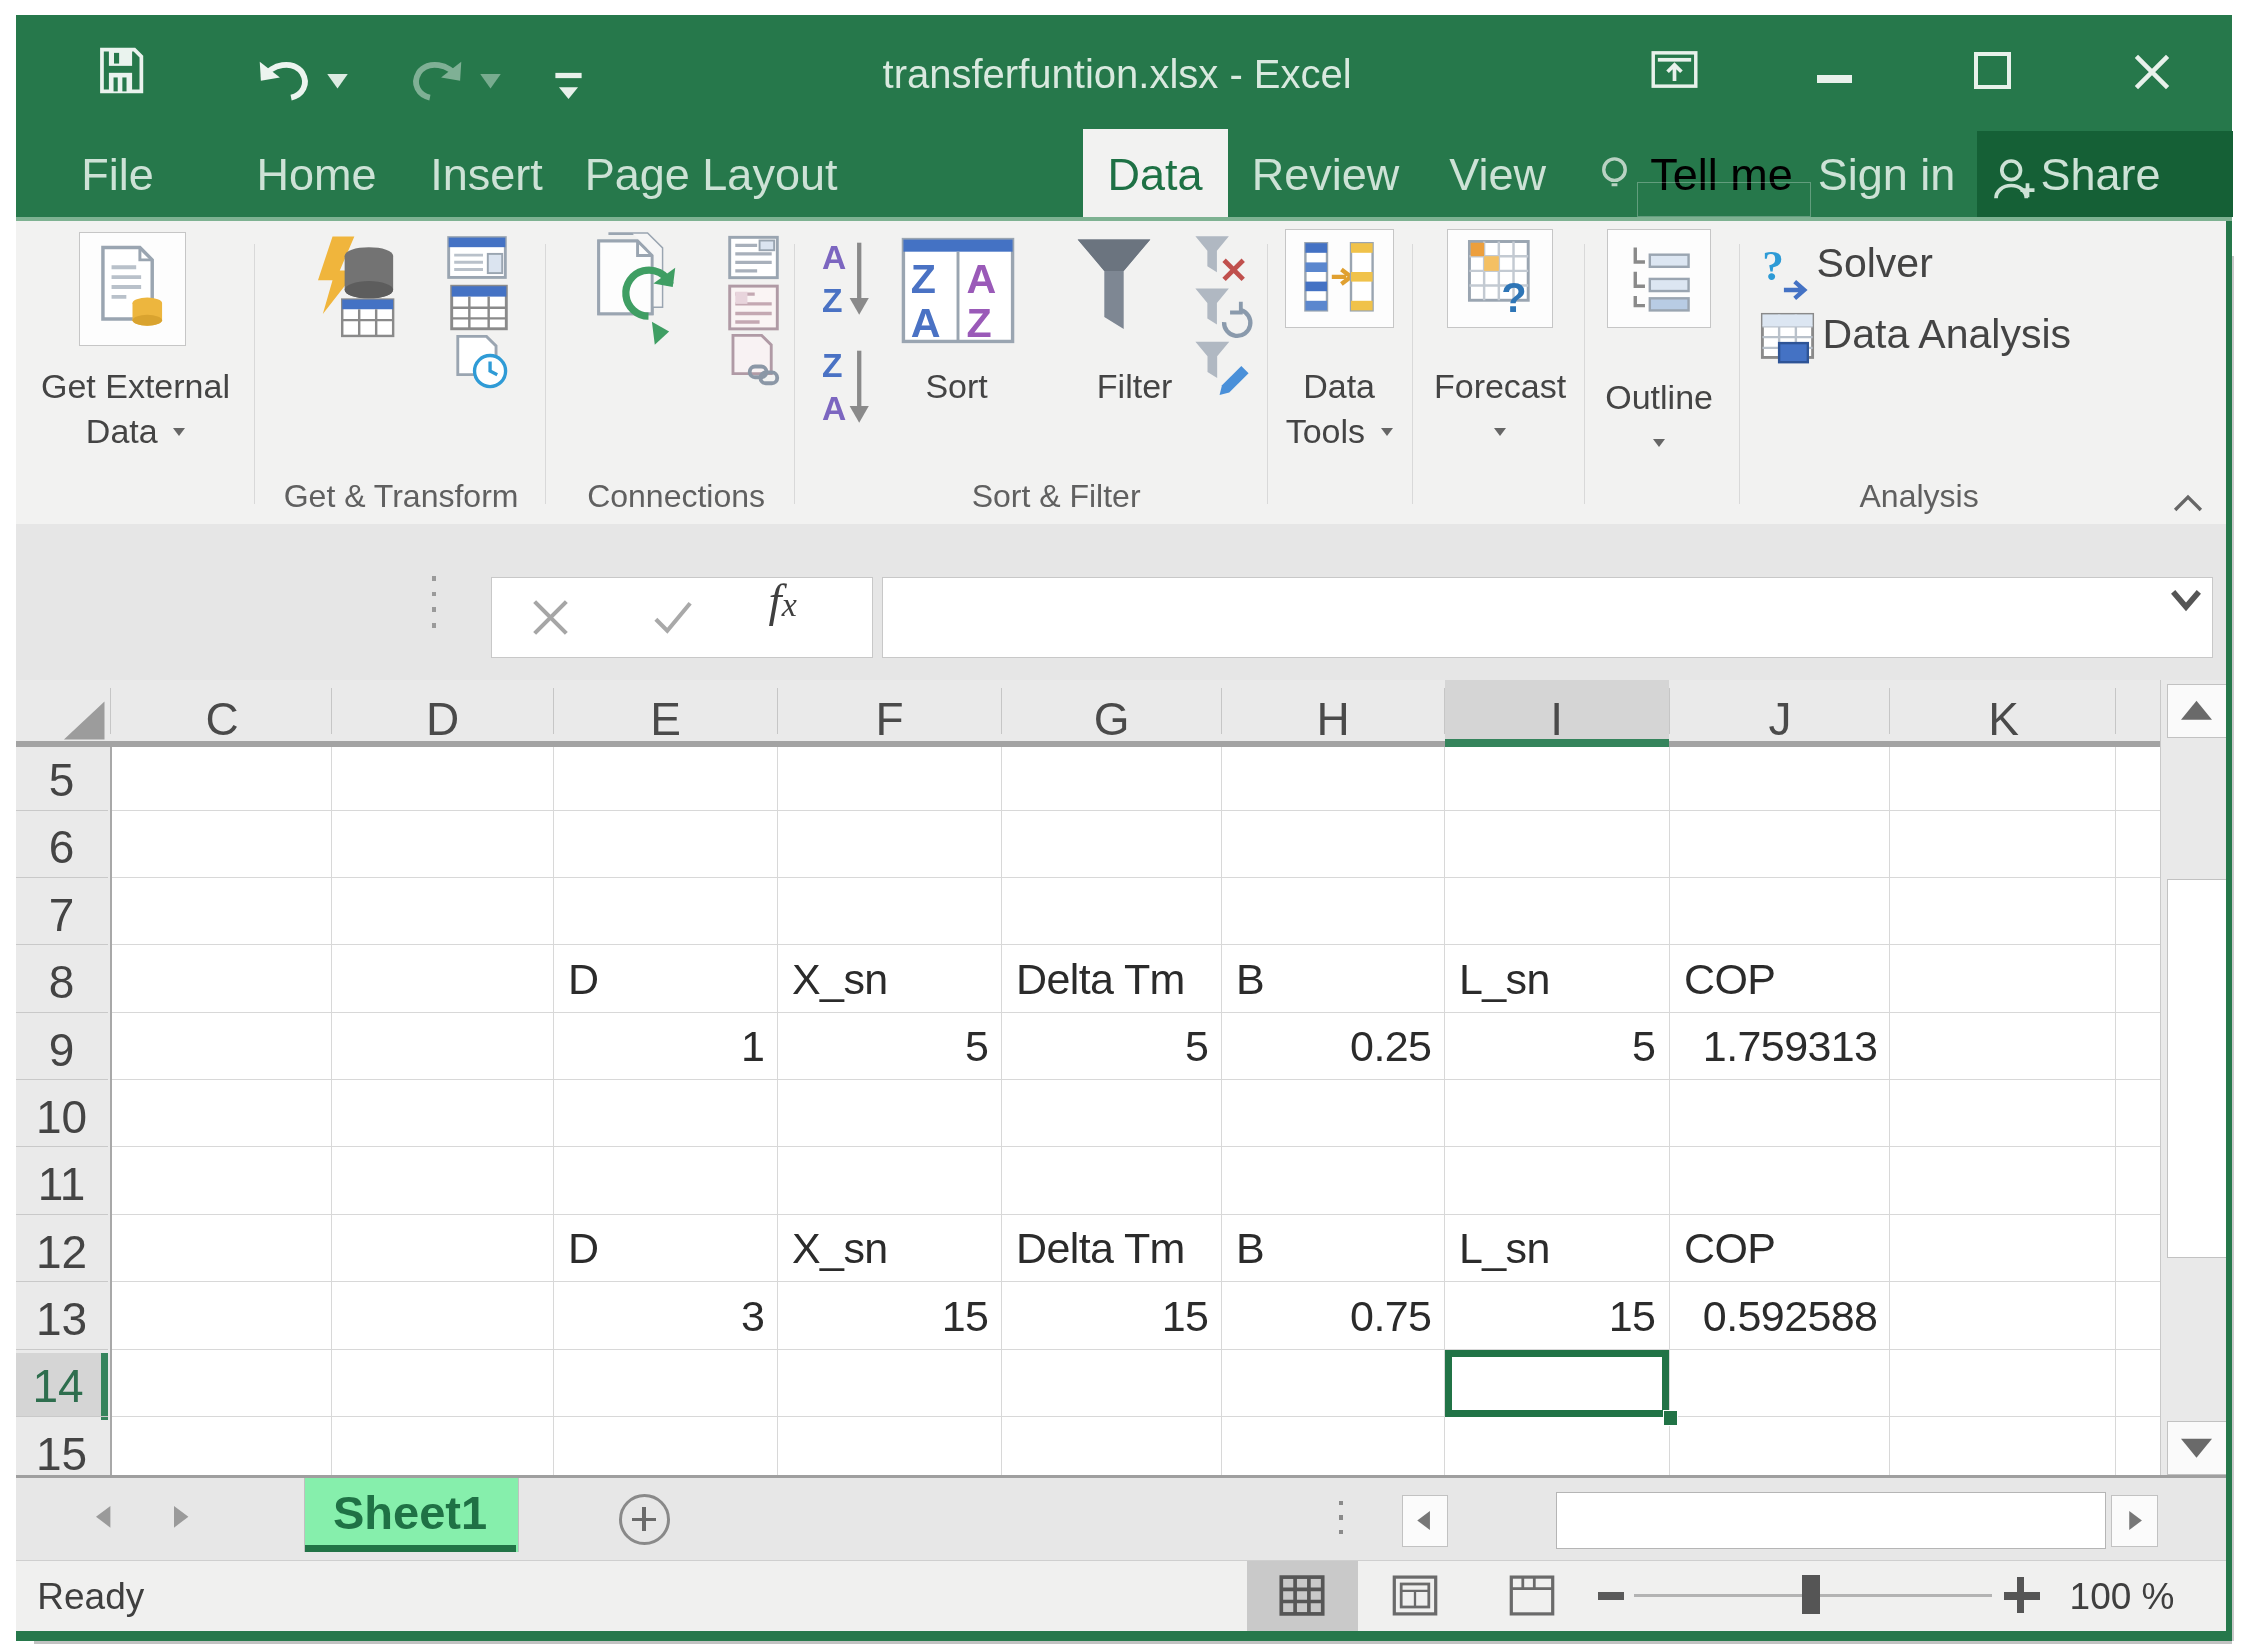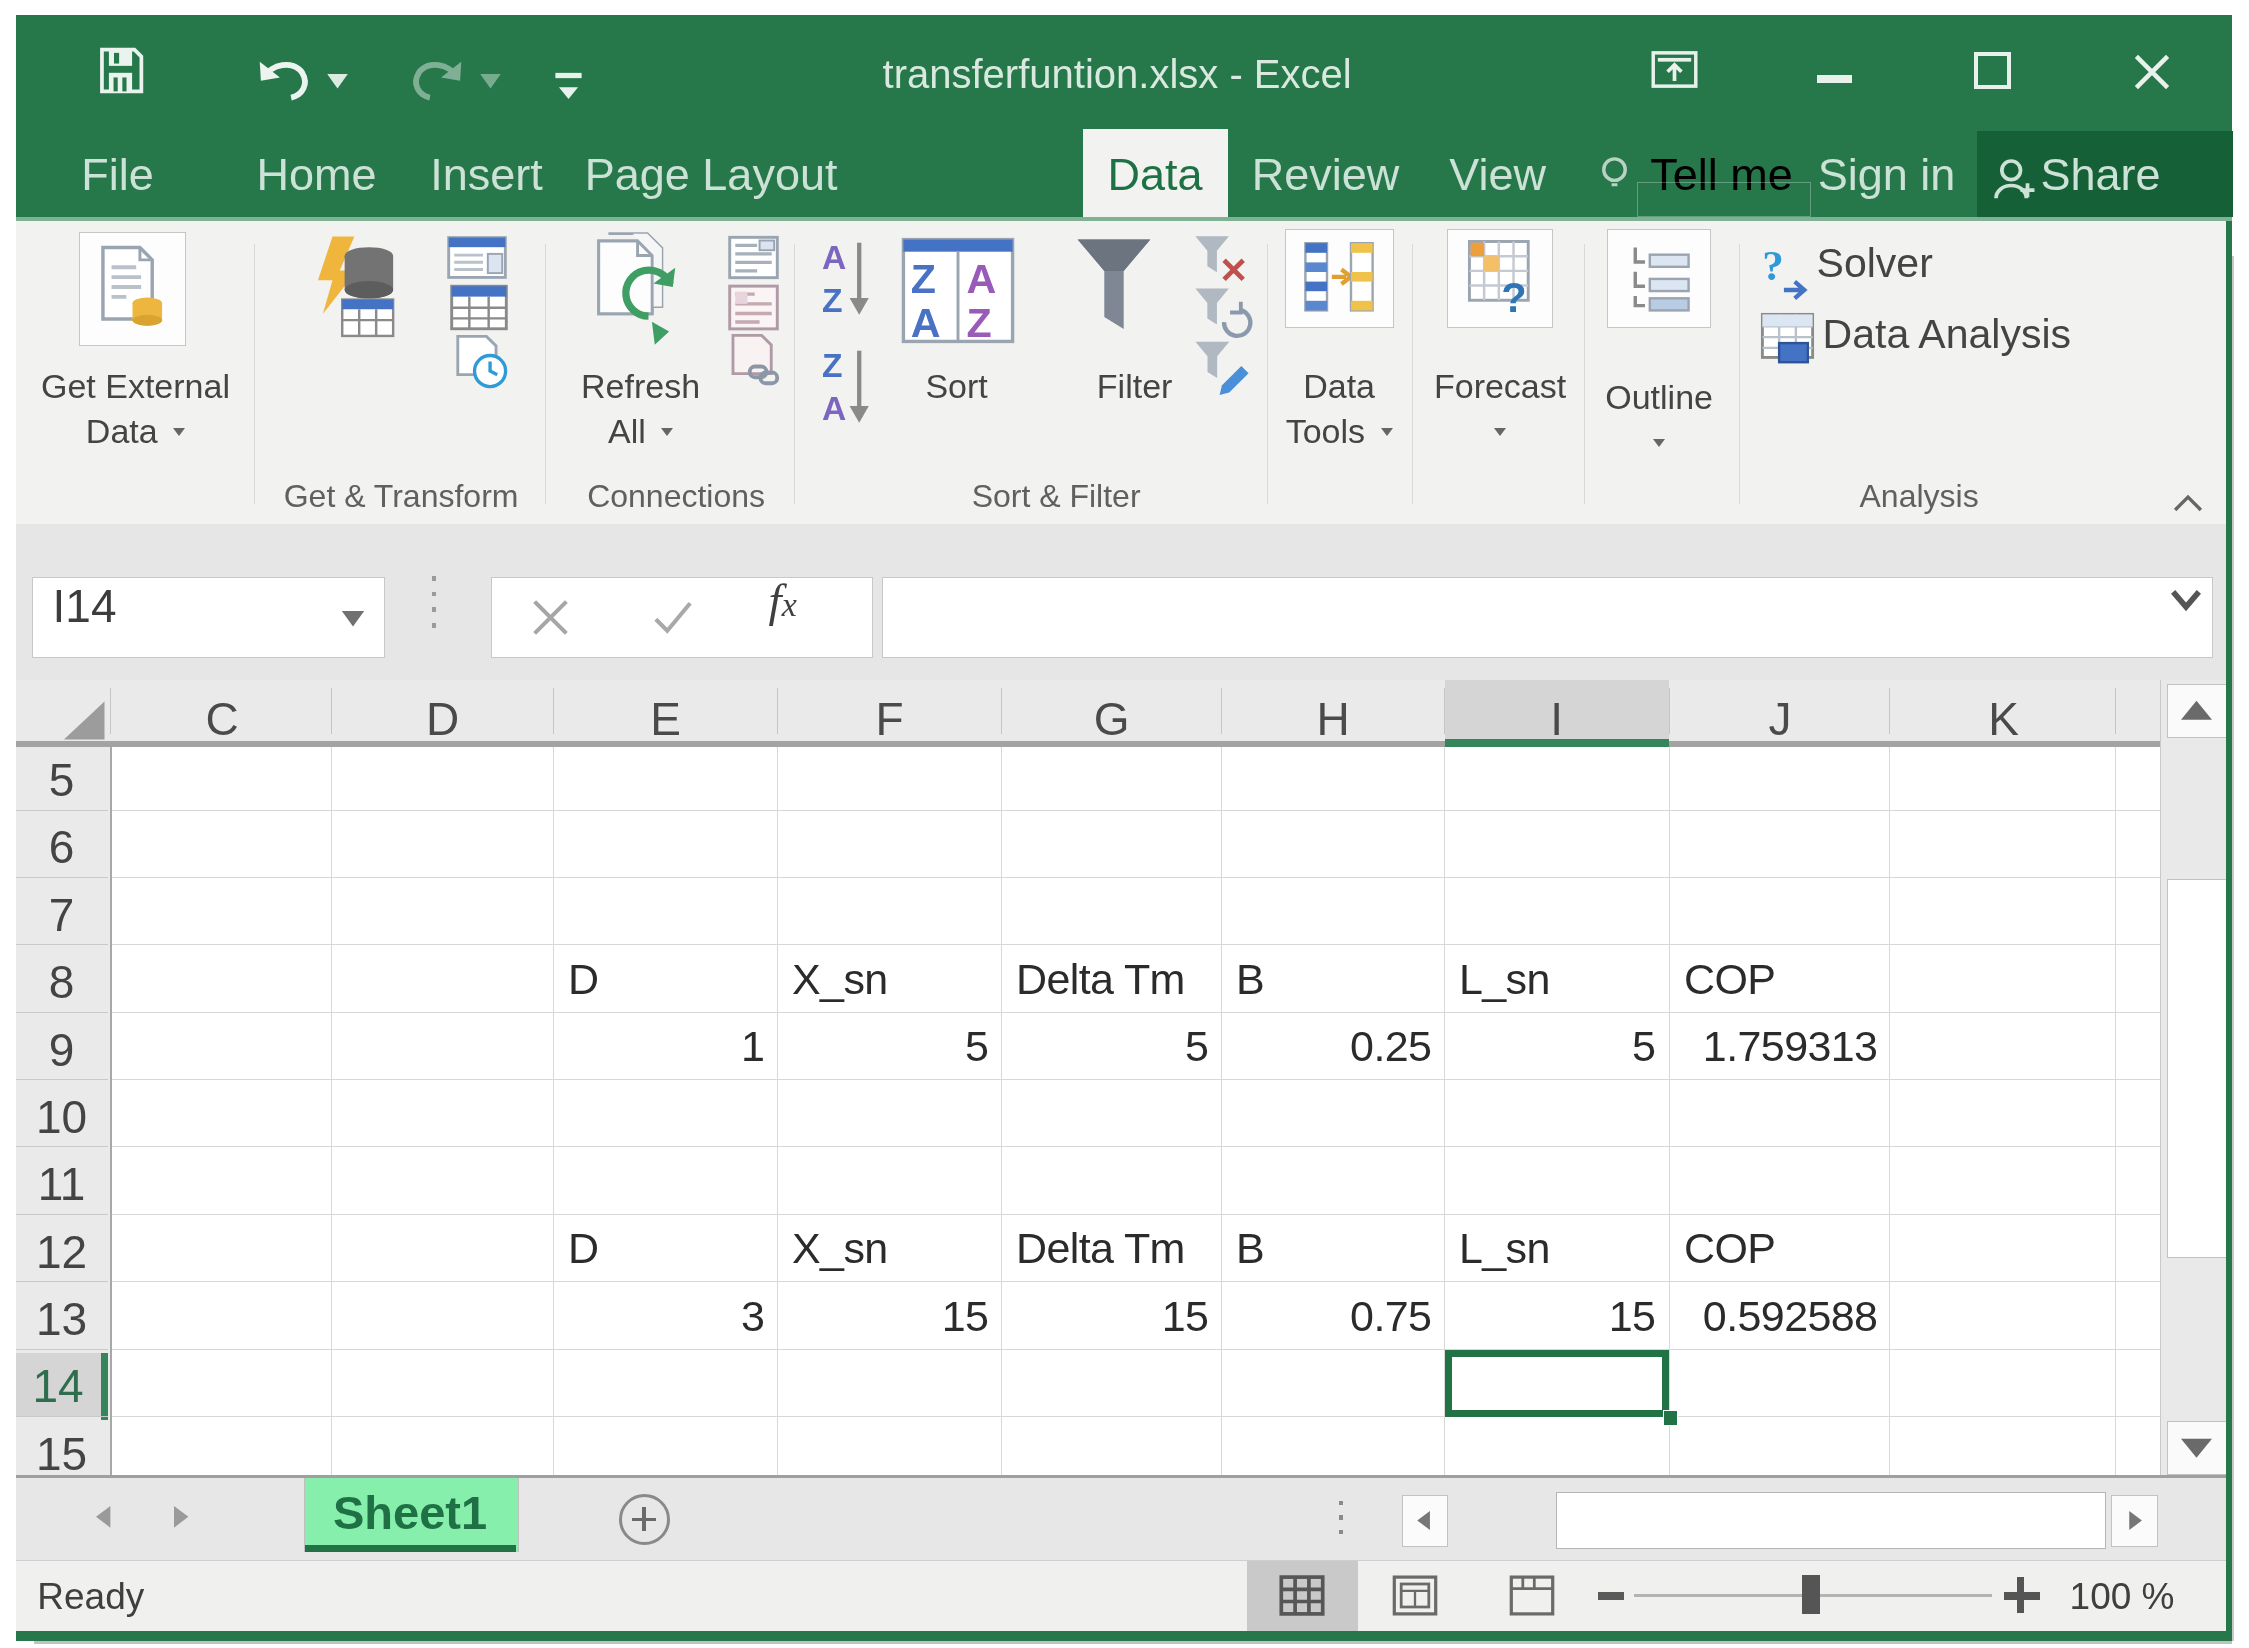--- a/index.html
+++ b/index.html
@@ -275,44 +275,37 @@
       </svg>
 
       <svg class="ico" style="left:1743px;top:91px" width="57" height="55" viewBox="0 0 23 23">
         <rect x="1" y="1" width="21" height="18" fill="#fff" stroke="#8a8a8a" stroke-width="1.2"></rect>
         <path d="M1 6 h21 M1 10.5 h21 M1 15 h21 M8 1 v18 M15 1 v18" stroke="#b9c1ca" stroke-width="1"></path>
         <rect x="1" y="1" width="21" height="5" fill="#dce6f2"></rect>
         <rect x="8" y="13" width="12" height="8" fill="#4472c4" stroke="#2e5496" stroke-width="1"></rect>
       </svg>
     </div>
     <div class="blab" style="left:14.4px;top:143px;width:211px">Get External<br>Data <span class="darr"></span></div>
-    <div class="blab" style="left:532px;top:143px;width:186px">Refresh<br>All <span class="darr"></span></div>
     <div class="blab" style="left:881px;top:143px;width:120px">Sort</div>
     <div class="blab" style="left:1047px;top:143px;width:144px">Filter</div>
     <div class="blab" style="left:1218px;top:143px;width:211px">Data<br>Tools <span class="darr"></span></div>
     <div class="blab" style="left:1385px;top:143px;width:199px">Forecast<br><span class="darr" style="margin-left:0"></span></div>
     <div class="blab" style="left:1547px;top:154px;width:193px">Outline<br><span class="darr" style="margin-left:0"></span></div>
     <div class="dna" style="left:1801px;top:18.6px">Solver</div>
     <div class="dna" style="left:1807px;top:90px">Data Analysis</div>
     <div class="glab" style="left:265px">Get &amp; Transform</div>
     <div class="glab" style="left:558px;width:205px">Connections</div>
     <div class="glab" style="left:920px">Sort &amp; Filter</div>
     <div class="glab" style="left:1783px">Analysis</div>
     <svg class="ico" style="left:2157px;top:271px" width="30" height="23" viewBox="0 0 14 10">
       <path d="M1 8 L7 2 L13 8" fill="none" stroke="#666" stroke-width="1.6"></path>
     </svg>
   </div>
 
   <div class="abs" id="fbar">
-    <div class="wbox" style="left:16px;width:353px">
-      <div class="abs" style="left:20px;top:0;height:78px;line-height:57px;font-size:46px;color:#3d3d3d">I14</div>
-      <svg class="ico" style="left:308px;top:33px" width="24" height="15.6" viewBox="0 0 10 7">
-          <path d="M0 0 h10 l-5 7 z" fill="#707070"></path>
-        </svg>
-    </div>
     <div class="abs" style="left:416px;top:52px;width:4.8px;height:53px">
       <div class="abs" style="left:0;top:0;width:4.8px;height:4.8px;background:#9a9a9a"></div>
       <div class="abs" style="left:0;top:15.6px;width:4.8px;height:4.8px;background:#9a9a9a"></div>
       <div class="abs" style="left:0;top:31px;width:4.8px;height:4.8px;background:#9a9a9a"></div>
       <div class="abs" style="left:0;top:47px;width:4.8px;height:4.8px;background:#9a9a9a"></div>
     </div>
     <div class="wbox" style="left:475px;width:382px">
       <svg class="ico" style="left:39px;top:20px" width="39" height="39" viewBox="0 0 16 16">
           <path d="M1.5 1.5 L14.5 14.5 M14.5 1.5 L1.5 14.5" stroke="#a6a6a6" stroke-width="1.7"></path>
         </svg>

